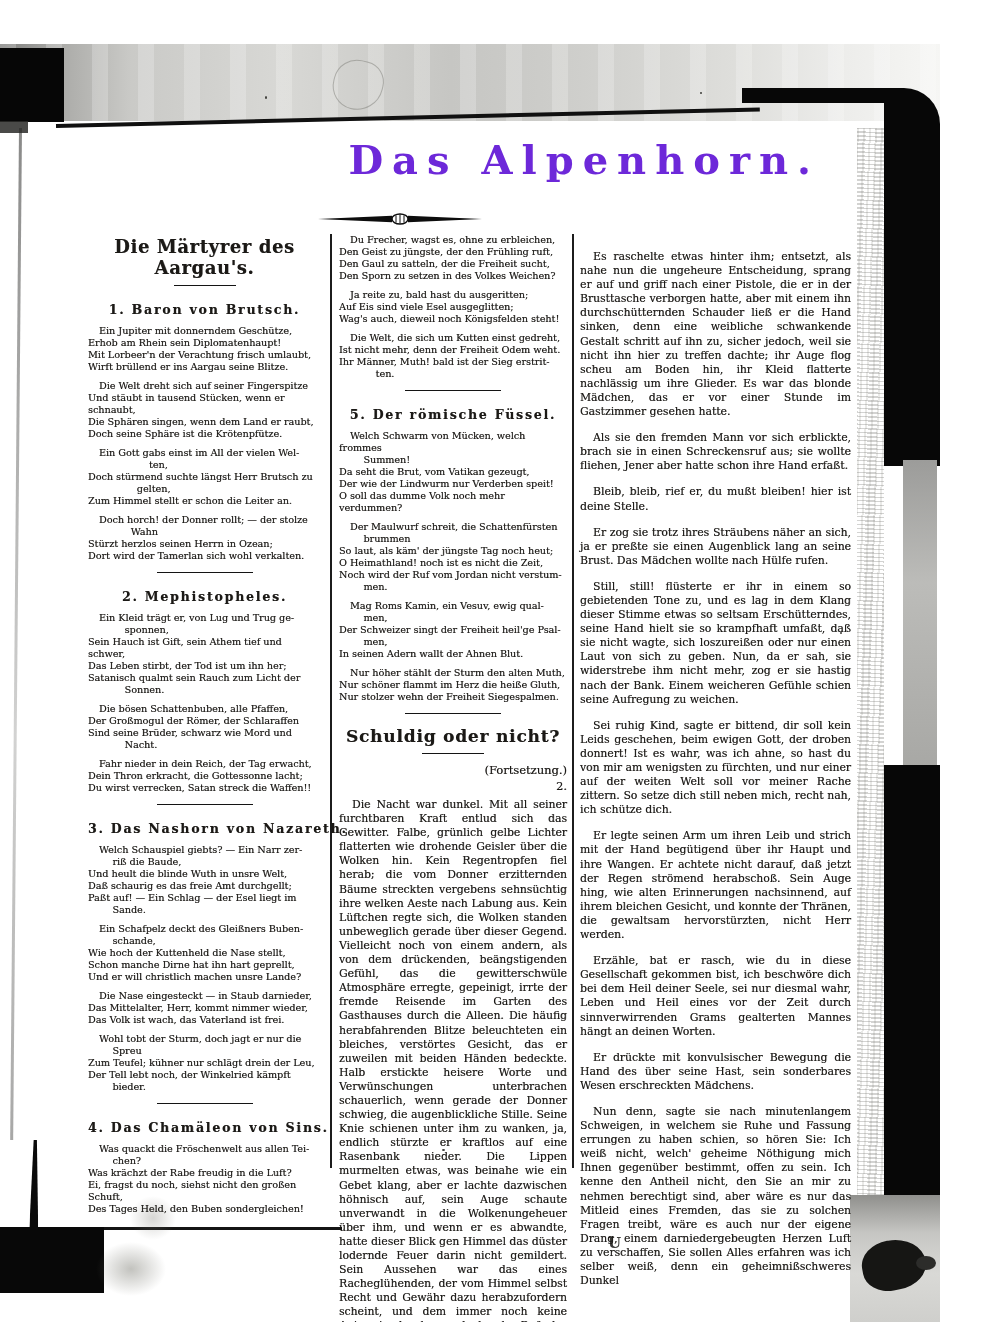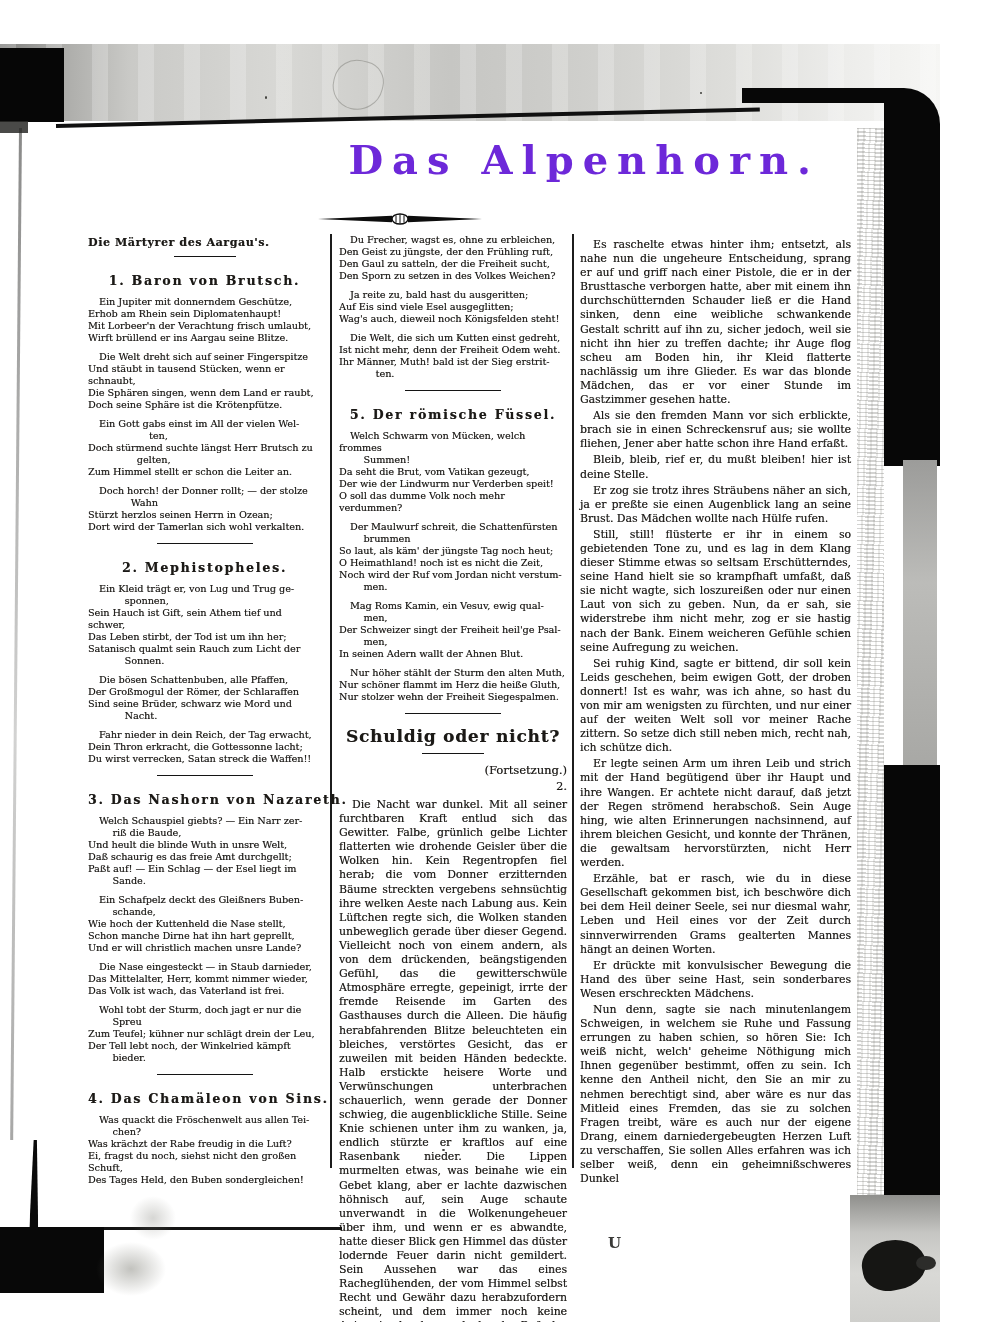--- a/index.html
+++ b/index.html
@@ -54,28 +54,28 @@
   
   #masthead{left:70px;top:136px;width:750px;text-align:right;
     font-size:40px;font-weight:bold;letter-spacing:9px;color:#6d28d9;white-space:nowrap;}
   #masthead-ornament{left:318px;top:212px;width:164px;height:14px;}
 
   
   .col{position:absolute;color:#1b1916;text-shadow:.3px 0 0 rgba(20,18,15,.55);}
   #col1{left:88px;top:236px;width:233px;}
   #col2{left:339px;top:234px;width:228px;}
   #col3{left:580px;top:238px;width:271px;}
-  .section-header{font-size:11px;font-weight:bold;letter-spacing:.6px;margin:0 0 7px;}
+  .section-header{font-size:18px;font-weight:bold;text-align:center;letter-spacing:.6px;margin:0 16px 7px;}
   .poem-title{font-size:12.5px;font-weight:bold;text-align:center;letter-spacing:1.8px;margin:16px 0 8px;white-space:nowrap;}
   .story-title{font-size:17px;font-weight:bold;text-align:center;letter-spacing:.8px;margin:12px 0 6px;}
   .story-sub{font-size:11.5px;text-align:right;margin:2px 0;}
   .hr-short{width:62px;border:0;border-top:1.6px solid #141414;margin:7px auto 9px;}
   .hr-med{width:96px;border:0;border-top:1.6px solid #141414;margin:10px auto 2px;}
   .stanza{font-size:9.6px;line-height:12px;white-space:pre-wrap;margin:0 0 7px;text-indent:11px;}
-  .para{font-size:10.8px;line-height:14.1px;text-align:justify;text-indent:13px;margin:0 0 2px;}
+  .para{font-size:10.8px;line-height:14.1px;text-align:justify;text-indent:13px;margin:12px 0 2px;}
 </style>
 </head>
 <body>
 
 <div class="abs" id="top-band"></div>
 <div class="abs" id="tl-black"></div>
 <div class="abs" id="tl-notch"></div>
 <div class="abs" id="pencil-loop"></div>
 <div class="abs" id="page-top-line"></div>
 <div class="abs" id="tr-corner"></div>

